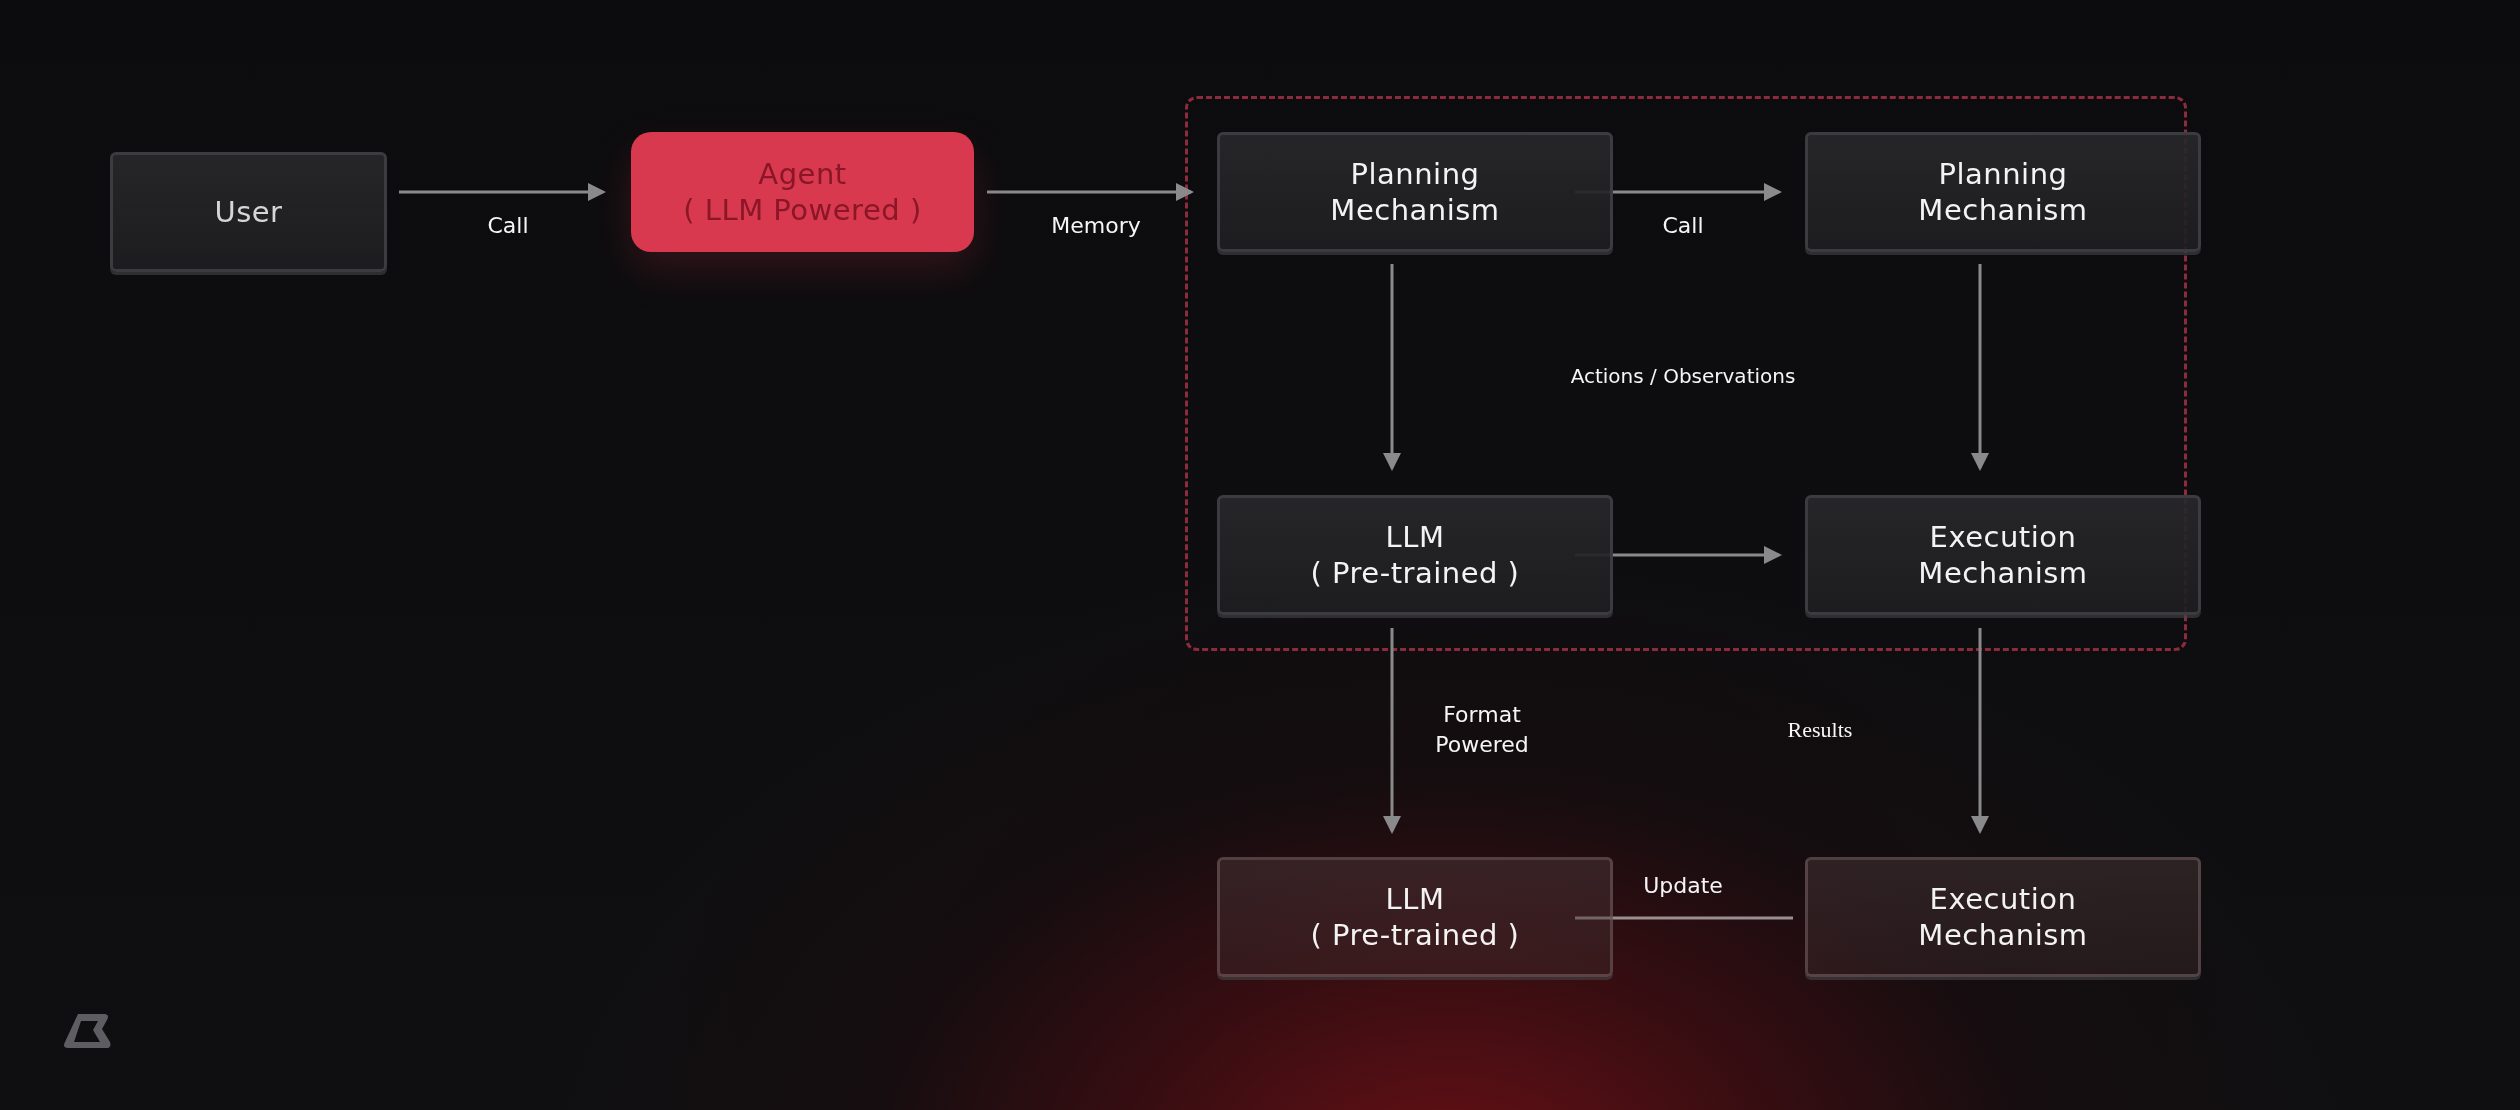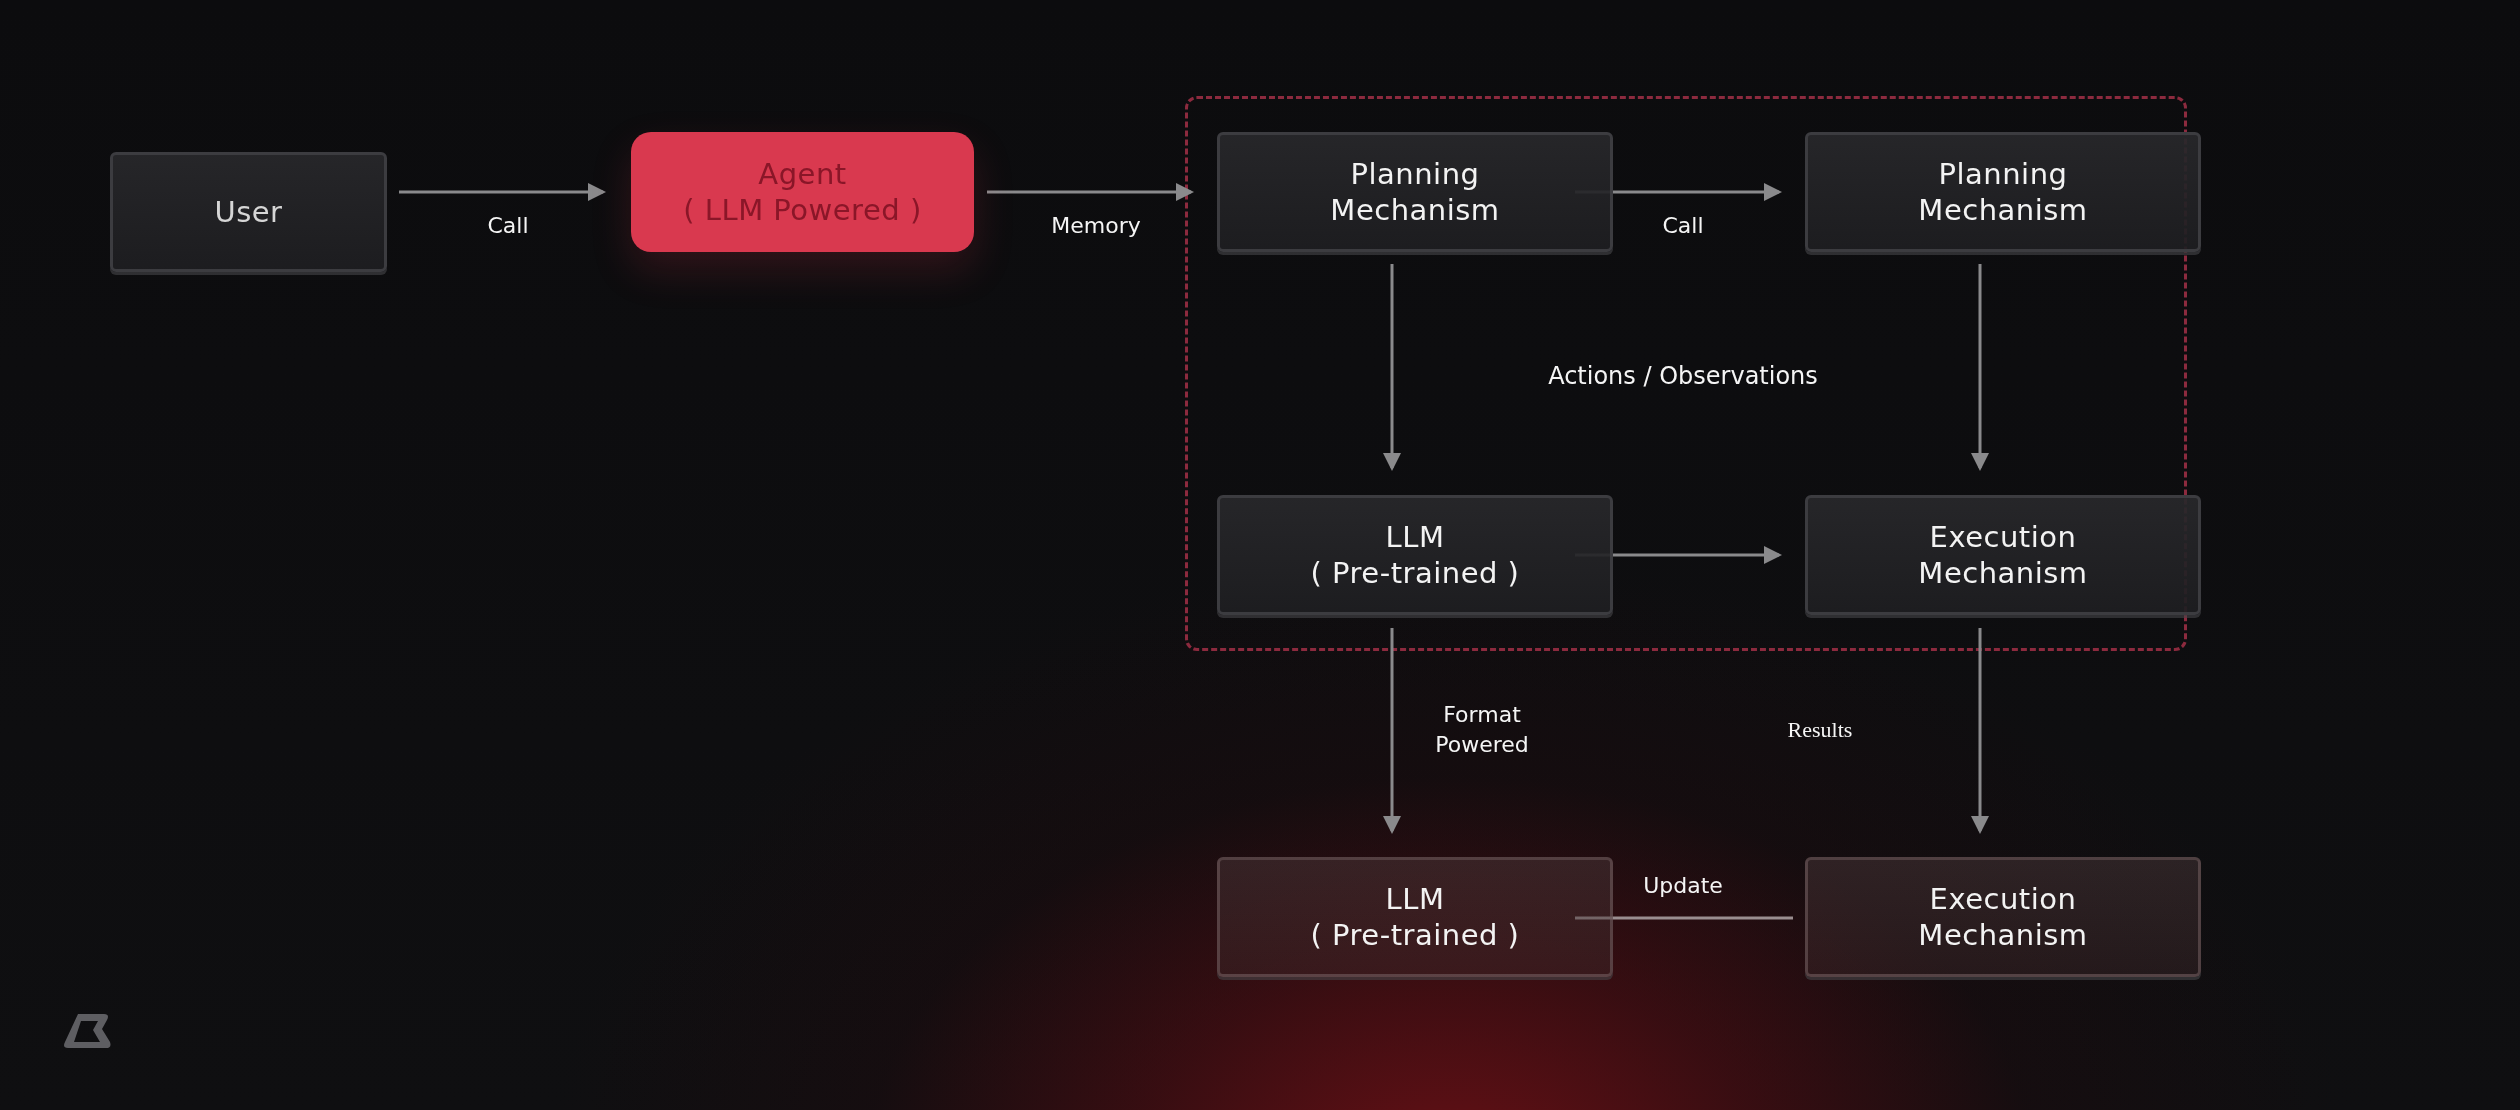--- a/index.html
+++ b/index.html
@@ -35,21 +35,21 @@
   }
   .box.user { width: 277px; color: #d6d6d6; }
   .box.agent {
     width: 343px; background: #d9394f; border: none; border-radius: 20px;
     color: #8a1628; box-shadow: 0 18px 40px rgba(217,57,79,0.18);
   }
   .label {
     position: absolute; transform: translate(-50%, -50%);
     color: #f5f5f5; font-size: 22px; line-height: 30px; text-align: center; white-space: nowrap;
   }
-  .label.big { font-size: 24px; }
+  .label.big { font-size: 20px; }
   svg.arrows { position: absolute; left: 0; top: 0; }
   .logo { position: absolute; left: 60px; top: 1010px; }
 </style>
 </head>
 <body>
 
 <div class="bg"></div>
 
 <div class="dashed"></div>
 

